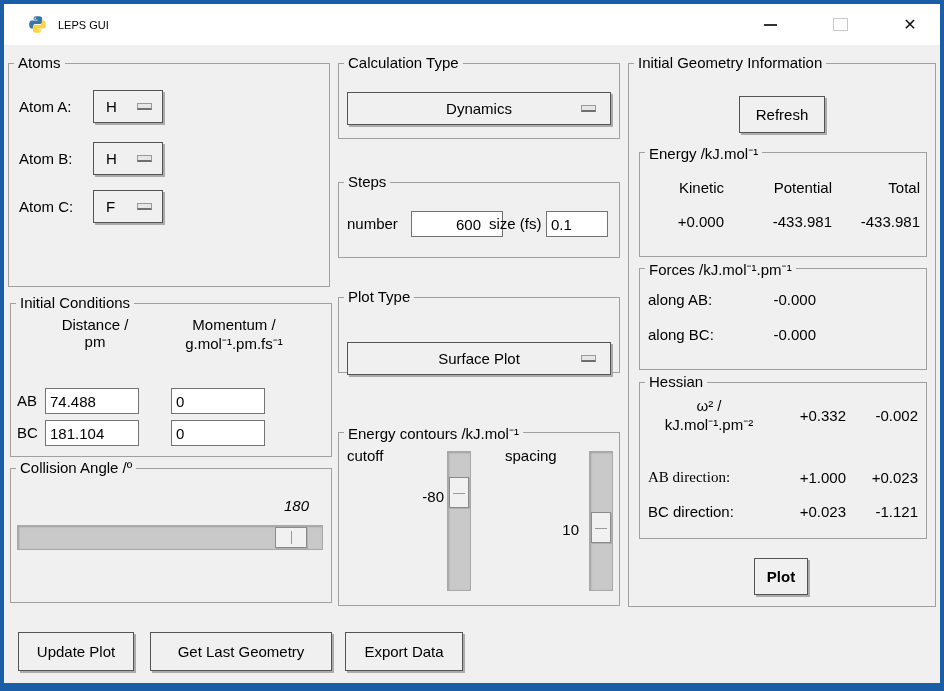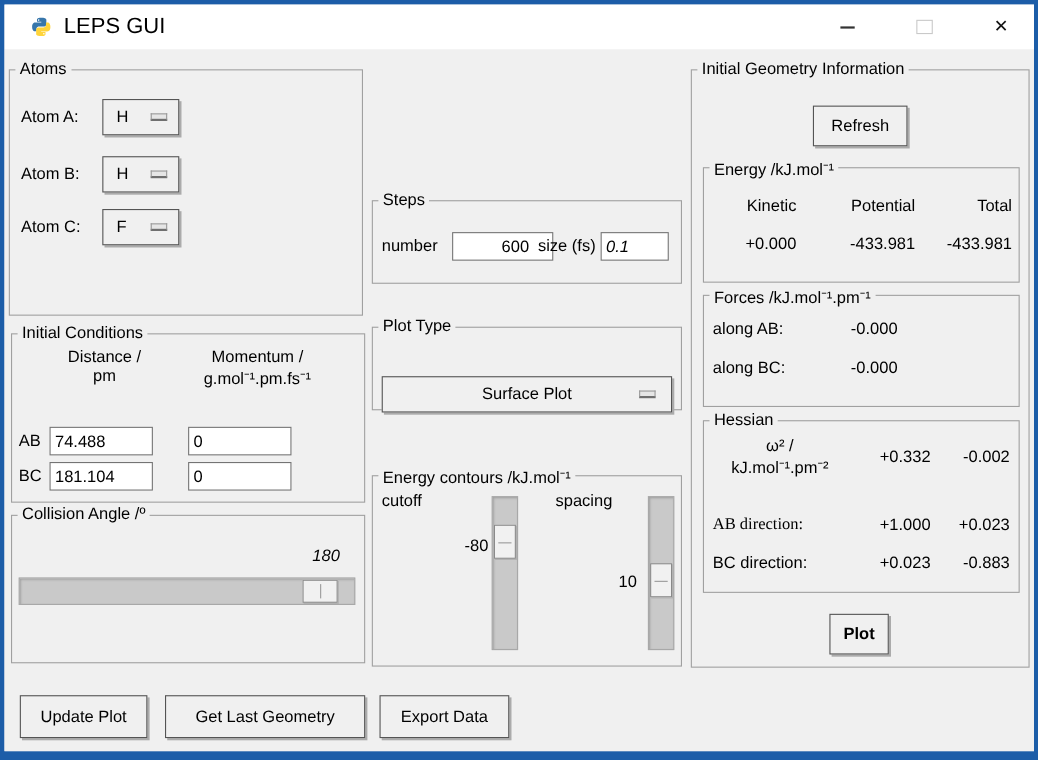--- a/index.html
+++ b/index.html
@@ -1,20 +1,20 @@
 <!DOCTYPE html>
 <html><head>
 <meta charset="utf-8">
 <style>
   html,body{margin:0;padding:0;}
   body{font-family:"Liberation Sans",sans-serif;background:#d8d8d8;color:#000;}
   .window{position:relative;width:944px;height:691px;border:4px solid #1c5da8;border-bottom-width:8px;background:#f0f0f0;box-sizing:border-box;overflow:hidden;}
   .titlebar{position:relative;height:41px;background:#ffffff;display:flex;align-items:center;}
   .app-icon{margin-left:24px;display:flex;align-items:center;}
-  .title{margin-left:11px;font-size:20px;}
+  .title{margin-left:11px;font-size:11px;}
   .winbtn{position:absolute;top:0;height:41px;width:44px;display:flex;align-items:center;justify-content:center;cursor:pointer;}
   .winbtn.min{right:148px;}
   .winbtn.max{right:78px;}
   .winbtn.close{right:8px;}
   .min-glyph{width:13px;height:2px;background:#333;}
   .max-glyph{width:13px;height:11px;border:1px solid #c9c9c9;background:#fff;}
   .close-glyph{font-size:16px;color:#111;line-height:1;}
   .content{position:absolute;left:0;top:41px;right:0;bottom:0;background:#f0f0f0;font-size:15px;}
   .group{position:absolute;border:1px solid #a0a0a0;}
   .gtitle{position:absolute;top:-10px;left:5px;background:#f0f0f0;padding:0 4px;font-size:15px;white-space:nowrap;}
@@ -97,27 +97,34 @@
     </div>
 
     <div class="group" style="left:6px;top:423px;width:320px;height:133px;">
       <span class="gtitle">Collision Angle /º</span>
       <div class="val right" style="right:22px;top:28px;width:60px;font-style:italic;">180</div>
       <div class="trough" style="left:6px;top:56px;width:306px;height:25px;">
         <div class="shandle h" style="left:257px;top:1px;width:32px;height:21px;"></div>
       </div>
     </div>
 
+    <div class="group" style="left:334px;top:18px;width:280px;height:74px;">
+      <span class="gtitle">Calculation Type</span>
+      <div class="optmenu" style="left:8px;top:28px;width:264px;height:33px;">
+        <span class="opt-text">Dynamics</span>
+        <span class="dd-ind" style="right:14px;"></span>
+      </div>
+    </div>
 
     <div class="group" style="left:334px;top:137px;width:280px;height:74px;">
       <span class="gtitle">Steps</span>
       <span class="lbl" style="left:8px;top:28px;line-height:26px;">number</span>
       <input class="entry" style="left: 72px; top: 28px; width: 92px; height: 26px; padding-left: 44px;" value="600">
       <span class="lbl" style="left:150px;top:28px;line-height:26px;">size (fs)</span>
-      <input class="entry" style="left: 207px; top: 28px; width: 62px; height: 26px; font-style: italic;" value="0.1">
+      <input class="entry" style="left: 207px; top: 28px; width: 62px; height: 26px;" value="0.1">
     </div>
 
     <div class="group" style="left:334px;top:252px;width:280px;height:74px;">
       <span class="gtitle">Plot Type</span>
       <div class="optmenu" style="left:8px;top:44px;width:264px;height:33px;">
         <span class="opt-text">Surface Plot</span>
         <span class="dd-ind" style="right:14px;"></span>
       </div>
     </div>
 
@@ -161,21 +168,21 @@
         <span class="gtitle">Hessian</span>
         <div class="lbl preline" style="left:2px;top:14px;width:134px;">ω² /
 kJ.mol⁻¹.pm⁻²</div>
         <div class="val" style="left:140px;top:24px;width:66px;">+0.332</div>
         <div class="val" style="left:212px;top:24px;width:66px;">-0.002</div>
         <span class="lbl" style="left:8px;top:86px;font-family:Liberation Serif, serif;">AB direction:</span>
         <div class="val" style="left:140px;top:86px;width:66px;">+1.000</div>
         <div class="val" style="left:212px;top:86px;width:66px;">+0.023</div>
         <span class="lbl" style="left:8px;top:120px;">BC direction:</span>
         <div class="val" style="left:140px;top:120px;width:66px;">+0.023</div>
-        <div class="val" style="left:212px;top:120px;width:66px;">-0.883</div>
+        <div class="val" style="left:212px;top:120px;width:66px;">-1.121</div>
       </div>
 
       <div class="btn" style="left:125px;top:494px;width:54px;height:37px;font-weight:bold;">Plot</div>
     </div>
 
     <div class="btn" style="left:14px;top:587px;width:116px;height:39px;">Update Plot</div>
     <div class="btn" style="left:146px;top:587px;width:182px;height:39px;">Get Last Geometry</div>
     <div class="btn" style="left:341px;top:587px;width:118px;height:39px;">Export Data</div>
 
   </div>

